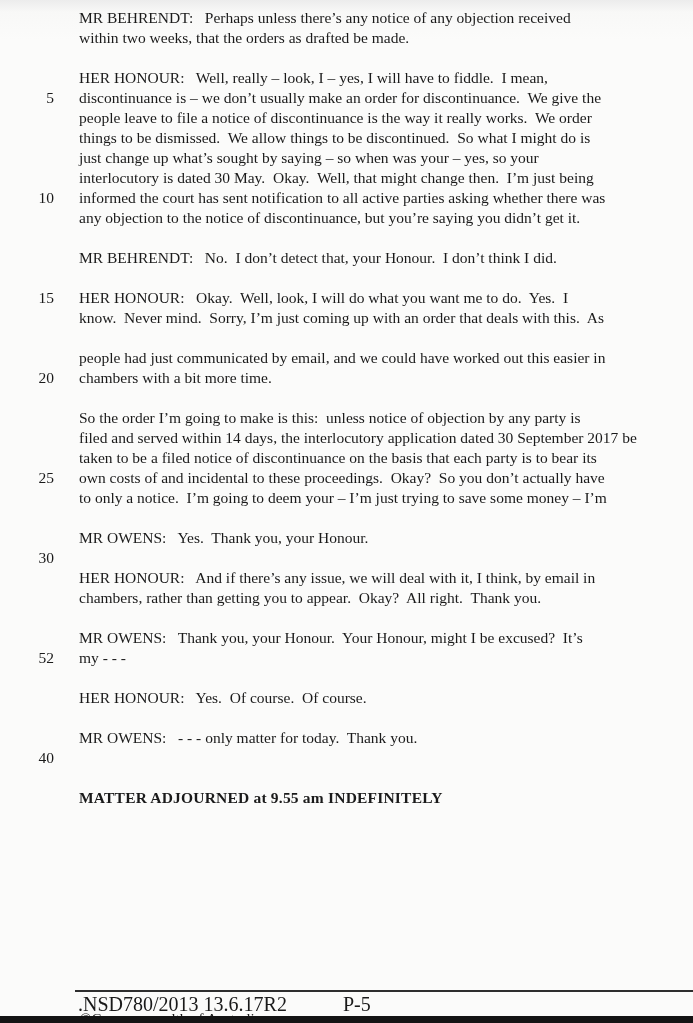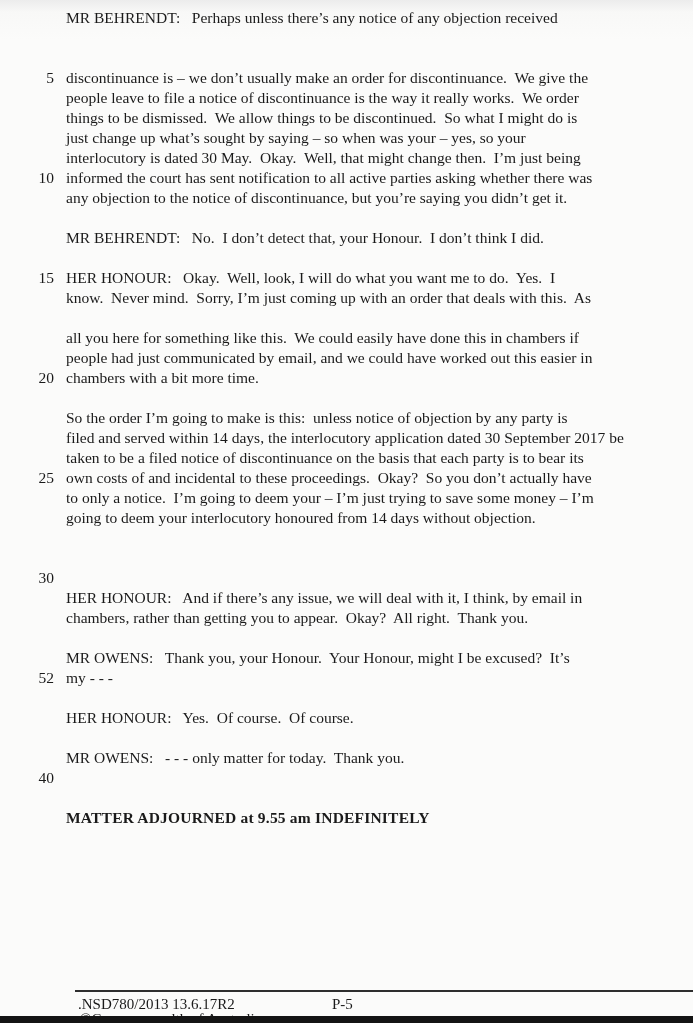--- a/index.html
+++ b/index.html
@@ -27,50 +27,50 @@
     line-height: 20px;
     font-size: 15.5px;
     white-space: pre;
   }
   .num {
     width: 54px;
     text-align: right;
     flex: none;
   }
   .txt {
-    margin-left: 12px;
+    margin-left: 25px;
     flex: none;
   }
   .line.bold .txt {
     font-weight: bold;
     letter-spacing: 0.2px;
   }
   .footer-rule {
     position: absolute;
     left: 75px;
     right: 0;
     top: 990px;
     border-top: 2px solid #2e2e2e;
   }
   .footer {
     position: absolute;
     top: 995px;
     left: 0;
     right: 0;
     height: 20px;
-    font-size: 15px;
+    font-size: 20px;
     line-height: 18px;
   }
   .docket {
     position: absolute;
     left: 78px;
   }
   .pageno {
     position: absolute;
-    left: 332px;
+    left: 343px;
   }
   .copyright {
     position: absolute;
     top: 1010px;
     left: 80px;
     font-size: 15px;
     line-height: 18px;
     white-space: pre;
   }
   .black-bar {
@@ -82,47 +82,46 @@
     background: #141414;
   }
 </style>
 </head>
 <body>
 
 <div class="page">
 
   <div class="lines" id="lines">
       <div class="line"><span class="num"></span><span class="txt">MR BEHRENDT:   Perhaps unless there’s any notice of any objection received</span></div>
-      <div class="line"><span class="num"></span></div>
+      <div class="line"><span class="num"></span><span class="txt">within two weeks, that the orders as drafted be made.</span></div>
       <div class="line"><span class="num"></span><span class="txt"></span></div>
+      <div class="line"><span class="num"></span><span class="txt">HER HONOUR:   Well, really – look, I – yes, I will have to fiddle.  I mean,</span></div>
       <div class="line"><span class="num">5</span><span class="txt">discontinuance is – we don’t usually make an order for discontinuance.  We give the</span></div>
       <div class="line"><span class="num"></span><span class="txt">people leave to file a notice of discontinuance is the way it really works.  We order</span></div>
       <div class="line"><span class="num"></span><span class="txt">things to be dismissed.  We allow things to be discontinued.  So what I might do is</span></div>
       <div class="line"><span class="num"></span><span class="txt">just change up what’s sought by saying – so when was your – yes, so your</span></div>
       <div class="line"><span class="num"></span><span class="txt">interlocutory is dated 30 May.  Okay.  Well, that might change then.  I’m just being</span></div>
       <div class="line"><span class="num">10</span><span class="txt">informed the court has sent notification to all active parties asking whether there was</span></div>
       <div class="line"><span class="num"></span><span class="txt">any objection to the notice of discontinuance, but you’re saying you didn’t get it.</span></div>
       <div class="line"><span class="num"></span><span class="txt"></span></div>
       <div class="line"><span class="num"></span><span class="txt">MR BEHRENDT:   No.  I don’t detect that, your Honour.  I don’t think I did.</span></div>
       <div class="line"><span class="num"></span><span class="txt"></span></div>
       <div class="line"><span class="num">15</span><span class="txt">HER HONOUR:   Okay.  Well, look, I will do what you want me to do.  Yes.  I</span></div>
       <div class="line"><span class="num"></span><span class="txt">know.  Never mind.  Sorry, I’m just coming up with an order that deals with this.  As</span></div>
       <div class="line"><span class="num"></span></div>
-      <div class="line"><span class="num"></span><span class="txt">all you here for something like this.  We could easily have done this in chambers if</span></div>
       <div class="line"><span class="num"></span><span class="txt">people had just communicated by email, and we could have worked out this easier in</span></div>
       <div class="line"><span class="num">20</span><span class="txt">chambers with a bit more time.</span></div>
       <div class="line"><span class="num"></span><span class="txt"></span></div>
       <div class="line"><span class="num"></span><span class="txt">So the order I’m going to make is this:  unless notice of objection by any party is</span></div>
       <div class="line"><span class="num"></span><span class="txt">filed and served within 14 days, the interlocutory application dated 30 September 2017 be</span></div>
       <div class="line"><span class="num"></span><span class="txt">taken to be a filed notice of discontinuance on the basis that each party is to bear its</span></div>
       <div class="line"><span class="num">25</span><span class="txt">own costs of and incidental to these proceedings.  Okay?  So you don’t actually have</span></div>
       <div class="line"><span class="num"></span><span class="txt">to only a notice.  I’m going to deem your – I’m just trying to save some money – I’m</span></div>
-      <div class="line"><span class="num"></span><span class="txt">going to deem your interlocutory honoured from 14 days without objection.</span></div>
       <div class="line"><span class="num"></span><span class="txt"></span></div>
-      <div class="line"><span class="num"></span></div>
+      <div class="line"><span class="num"></span><span class="txt">MR OWENS:   Yes.  Thank you, your Honour.</span></div>
       <div class="line"><span class="num">30</span><span class="txt"></span></div>
       <div class="line"><span class="num"></span><span class="txt">HER HONOUR:   And if there’s any issue, we will deal with it, I think, by email in</span></div>
       <div class="line"><span class="num"></span><span class="txt">chambers, rather than getting you to appear.  Okay?  All right.  Thank you.</span></div>
       <div class="line"><span class="num"></span><span class="txt"></span></div>
       <div class="line"><span class="num"></span><span class="txt">MR OWENS:   Thank you, your Honour.  Your Honour, might I be excused?  It’s</span></div>
       <div class="line"><span class="num">52</span><span class="txt">my - - -</span></div>
       <div class="line"><span class="num"></span><span class="txt"></span></div>
       <div class="line"><span class="num"></span><span class="txt">HER HONOUR:   Yes.  Of course.  Of course.</span></div>
       <div class="line"><span class="num"></span><span class="txt"></span></div>
       <div class="line"><span class="num"></span><span class="txt">MR OWENS:   - - - only matter for today.  Thank you.</span></div>

